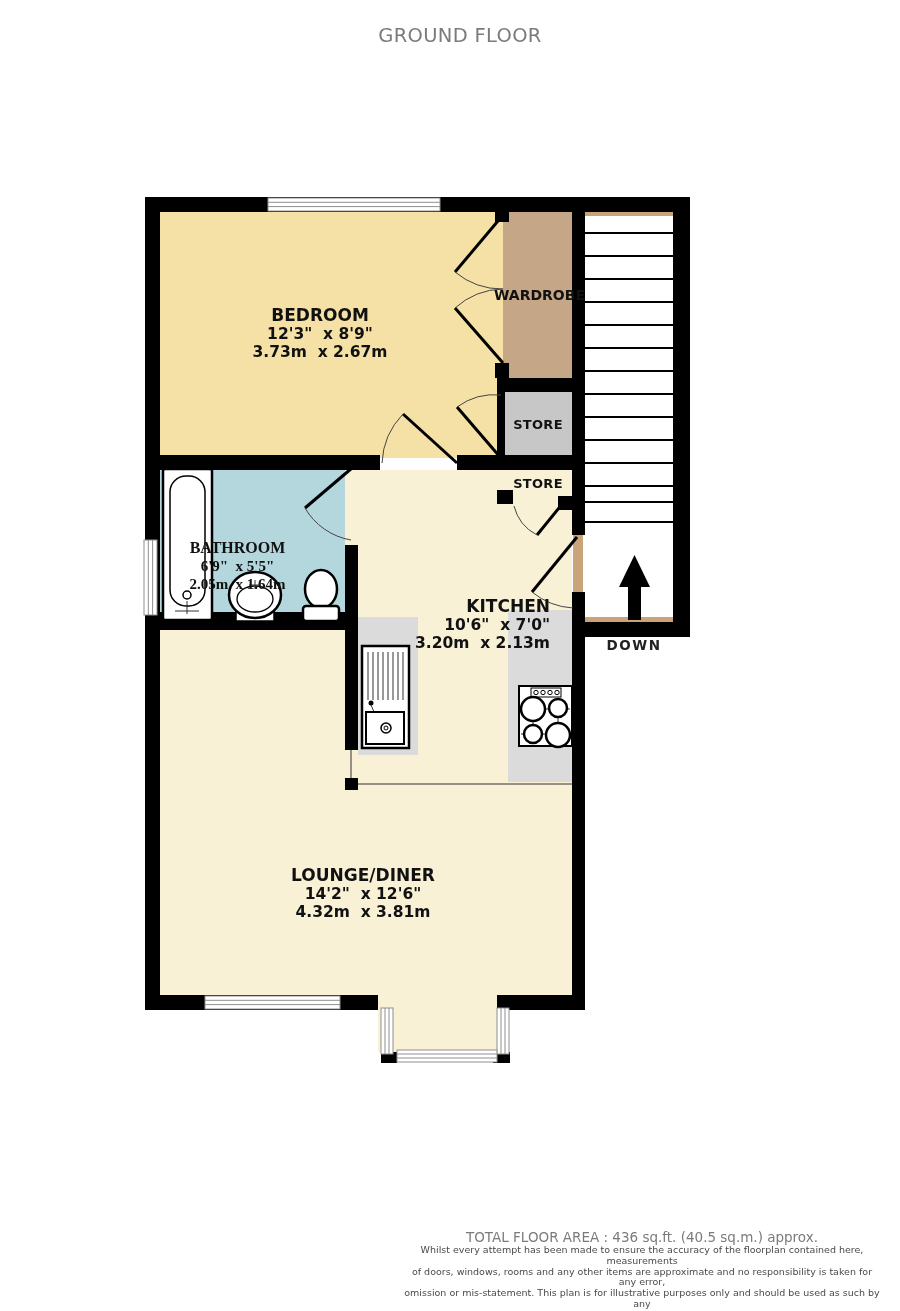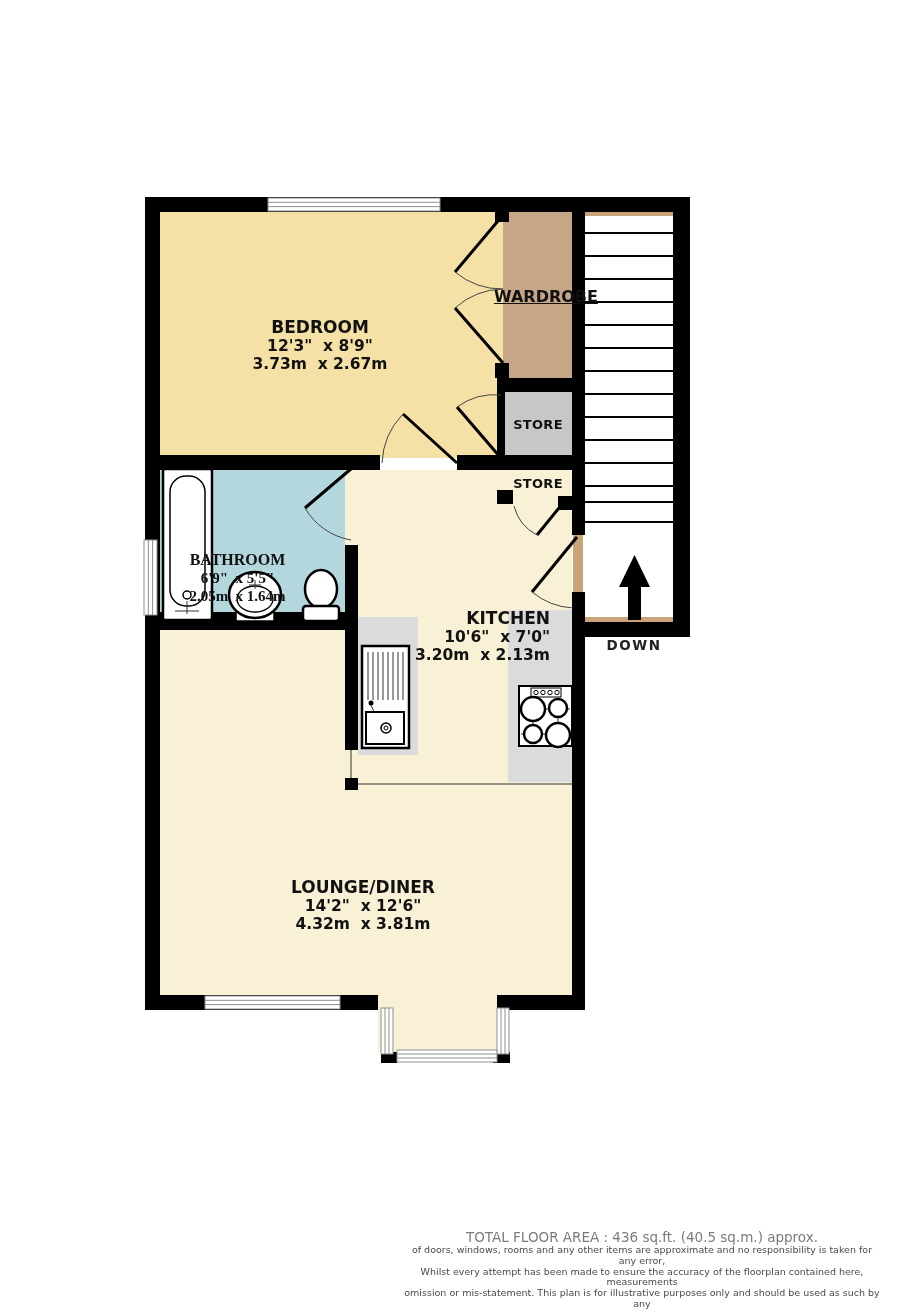--- a/index.html
+++ b/index.html
@@ -5,27 +5,27 @@
   html,body{margin:0;padding:0;background:#fff;}
   .canvas{position:relative;width:900px;height:1311px;background:#fff;overflow:hidden;
           font-family:"DejaVu Sans","Liberation Sans",sans-serif;}
   .plan-svg{position:absolute;left:0;top:0;}
 
   
   .title-block{position:absolute;left:160px;top:25px;width:600px;text-align:center;
                color:var(--c-title_text,#7b7b7b);font-size:19.5px;line-height:21px;letter-spacing:.3px;}
 
   
-  .room-lbl{position:absolute;text-align:center;color:var(--c-label_text,#111);font-weight:bold;z-index:5;margin-top:12px;}
+  .room-lbl{position:absolute;text-align:center;color:var(--c-label_text,#111);font-weight:bold;z-index:5;}
   .room-name{font-size:17px;line-height:19px;white-space:pre;}
   .room-dims{font-size:15.5px;line-height:18px;white-space:pre;}
   .lbl-bathroom .room-name{font-size:16px;}
   .lbl-bathroom .room-dims{font-size:15px;}
   .small-lbl{position:absolute;text-align:center;color:var(--c-label_text,#111);font-weight:bold;z-index:5;}
-  .lbl-wardrobe{font-size:16px;letter-spacing:0;text-decoration:underline;}
+  .lbl-wardrobe{font-size:14px;letter-spacing:0;}
   .lbl-store{font-size:13px;letter-spacing:.3px;}
   .lbl-down{font-size:13.5px;font-weight:700;letter-spacing:1.5px;color:#222;}
 
   
   .footer-block{position:absolute;left:402px;top:1229px;width:480px;text-align:center;z-index:5;}
   .footer-total{font-size:13.5px;line-height:16px;color:var(--c-title_text,#7b7b7b);margin-bottom:0;}
   .disc-line{font-size:9.5px;line-height:10.8px;color:var(--c-disclaimer_text,#4a4a4a);}
 
   
   .w{fill:var(--c-wall,#000);}
@@ -43,20 +43,21 @@
   .arc{stroke:var(--c-door_arc,#444);stroke-width:1;fill:none;}
   .fix{fill:#fff;stroke:#000;}
   .thin{stroke:#333;stroke-width:1;fill:none;}
 </style>
 </head>
 <body>
 
 <div class="canvas">
 
   <div class="title-block">
+    <div>GROUND FLOOR</div>
   </div>
 
   <svg class="plan-svg" width="900" height="1311" viewBox="0 0 900 1311">
 
     <g>
       <rect class="fl-bed" x="160" y="212" width="343" height="246"></rect>
       <rect class="fl-ward" x="503" y="212" width="69" height="166"></rect>
       <rect class="fl-store" x="505" y="392" width="67" height="66"></rect>
       <rect class="fl-store" x="500" y="470" width="72" height="32"></rect>
       <rect class="fl-bath" x="160" y="470" width="185" height="142"></rect>
@@ -228,19 +229,19 @@
     <div class="room-dims">4.32m  x 3.81m</div>
   </div>
 
   <div class="small-lbl lbl-wardrobe" style="left:494px;top:287px;width:88px;">WARDROBE</div>
   <div class="small-lbl lbl-store" style="left:503px;top:417px;width:70px;">STORE</div>
   <div class="small-lbl lbl-store" style="left:503px;top:476px;width:70px;">STORE</div>
   <div class="small-lbl lbl-down" style="left:594px;top:637px;width:80px;">DOWN</div>
 
   <div class="footer-block">
     <div class="footer-total">TOTAL FLOOR AREA : 436 sq.ft. (40.5 sq.m.) approx.</div>
+    <div class="disc-line">Whilst every attempt has been made to ensure the accuracy of the floorplan contained here, measurements</div>
     <div class="disc-line">of doors, windows, rooms and any other items are approximate and no responsibility is taken for any error,</div>
-    <div class="disc-line">Whilst every attempt has been made to ensure the accuracy of the floorplan contained here, measurements</div>
     <div class="disc-line">omission or mis-statement. This plan is for illustrative purposes only and should be used as such by any</div>
 
   </div>
 
 </div>
 
 </body></html>

